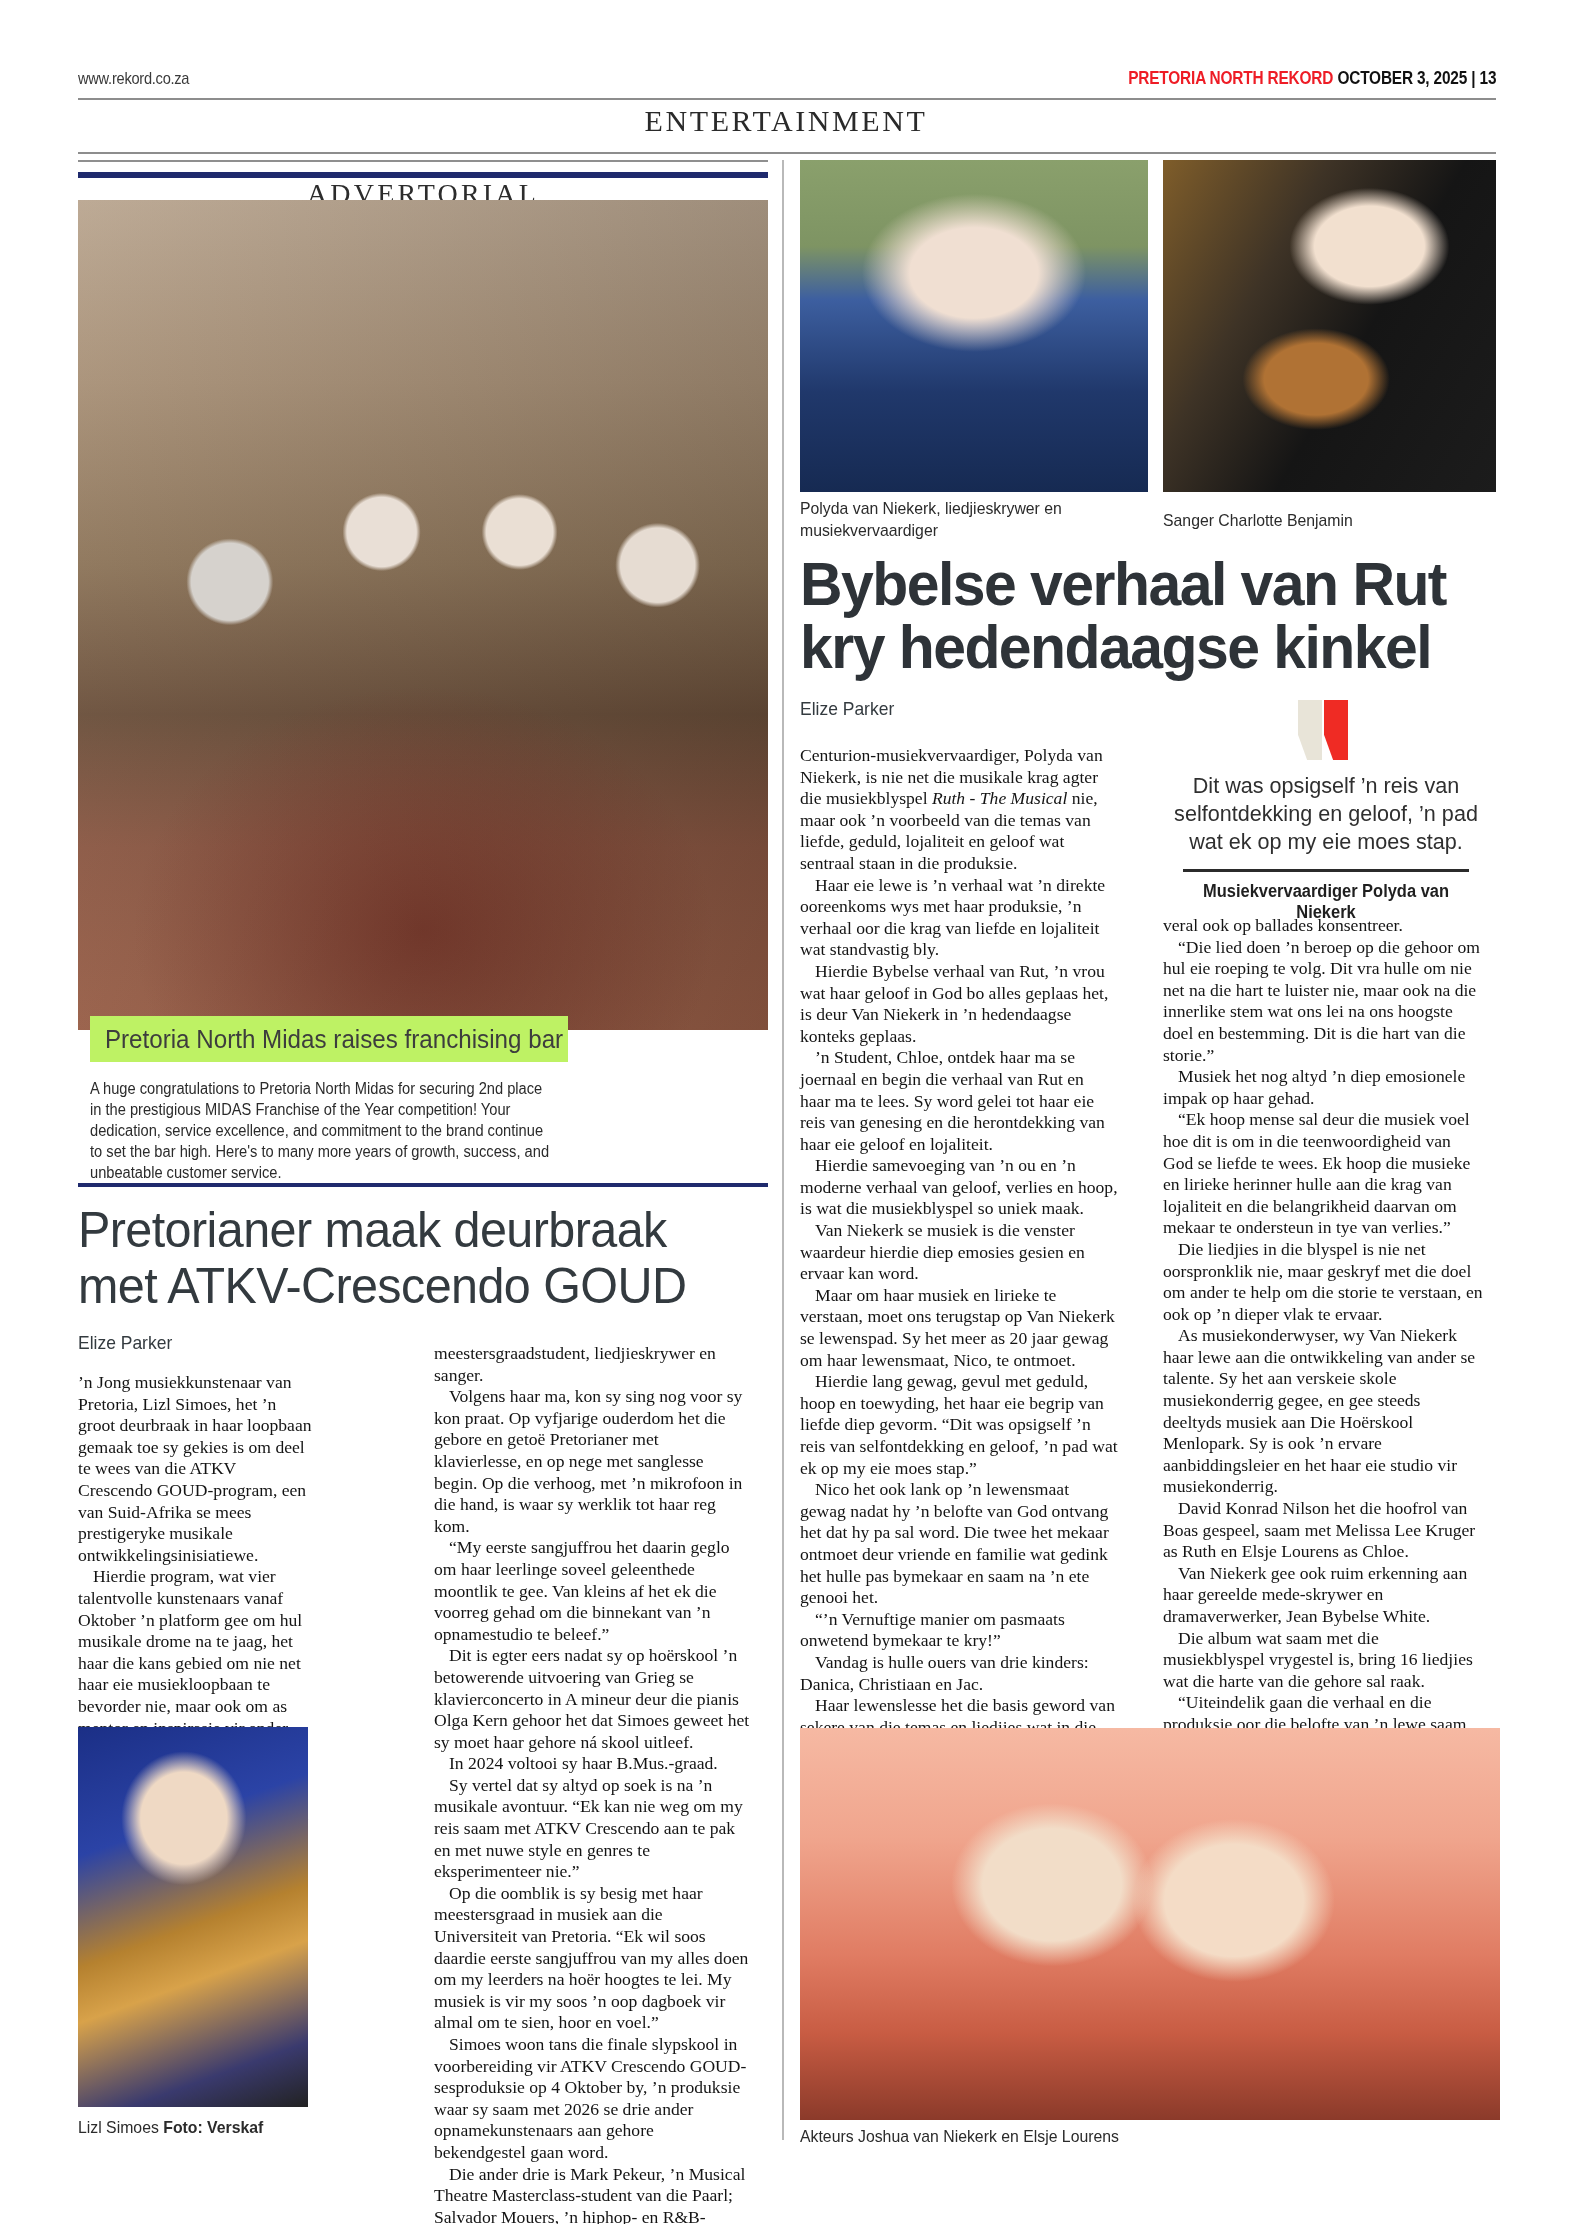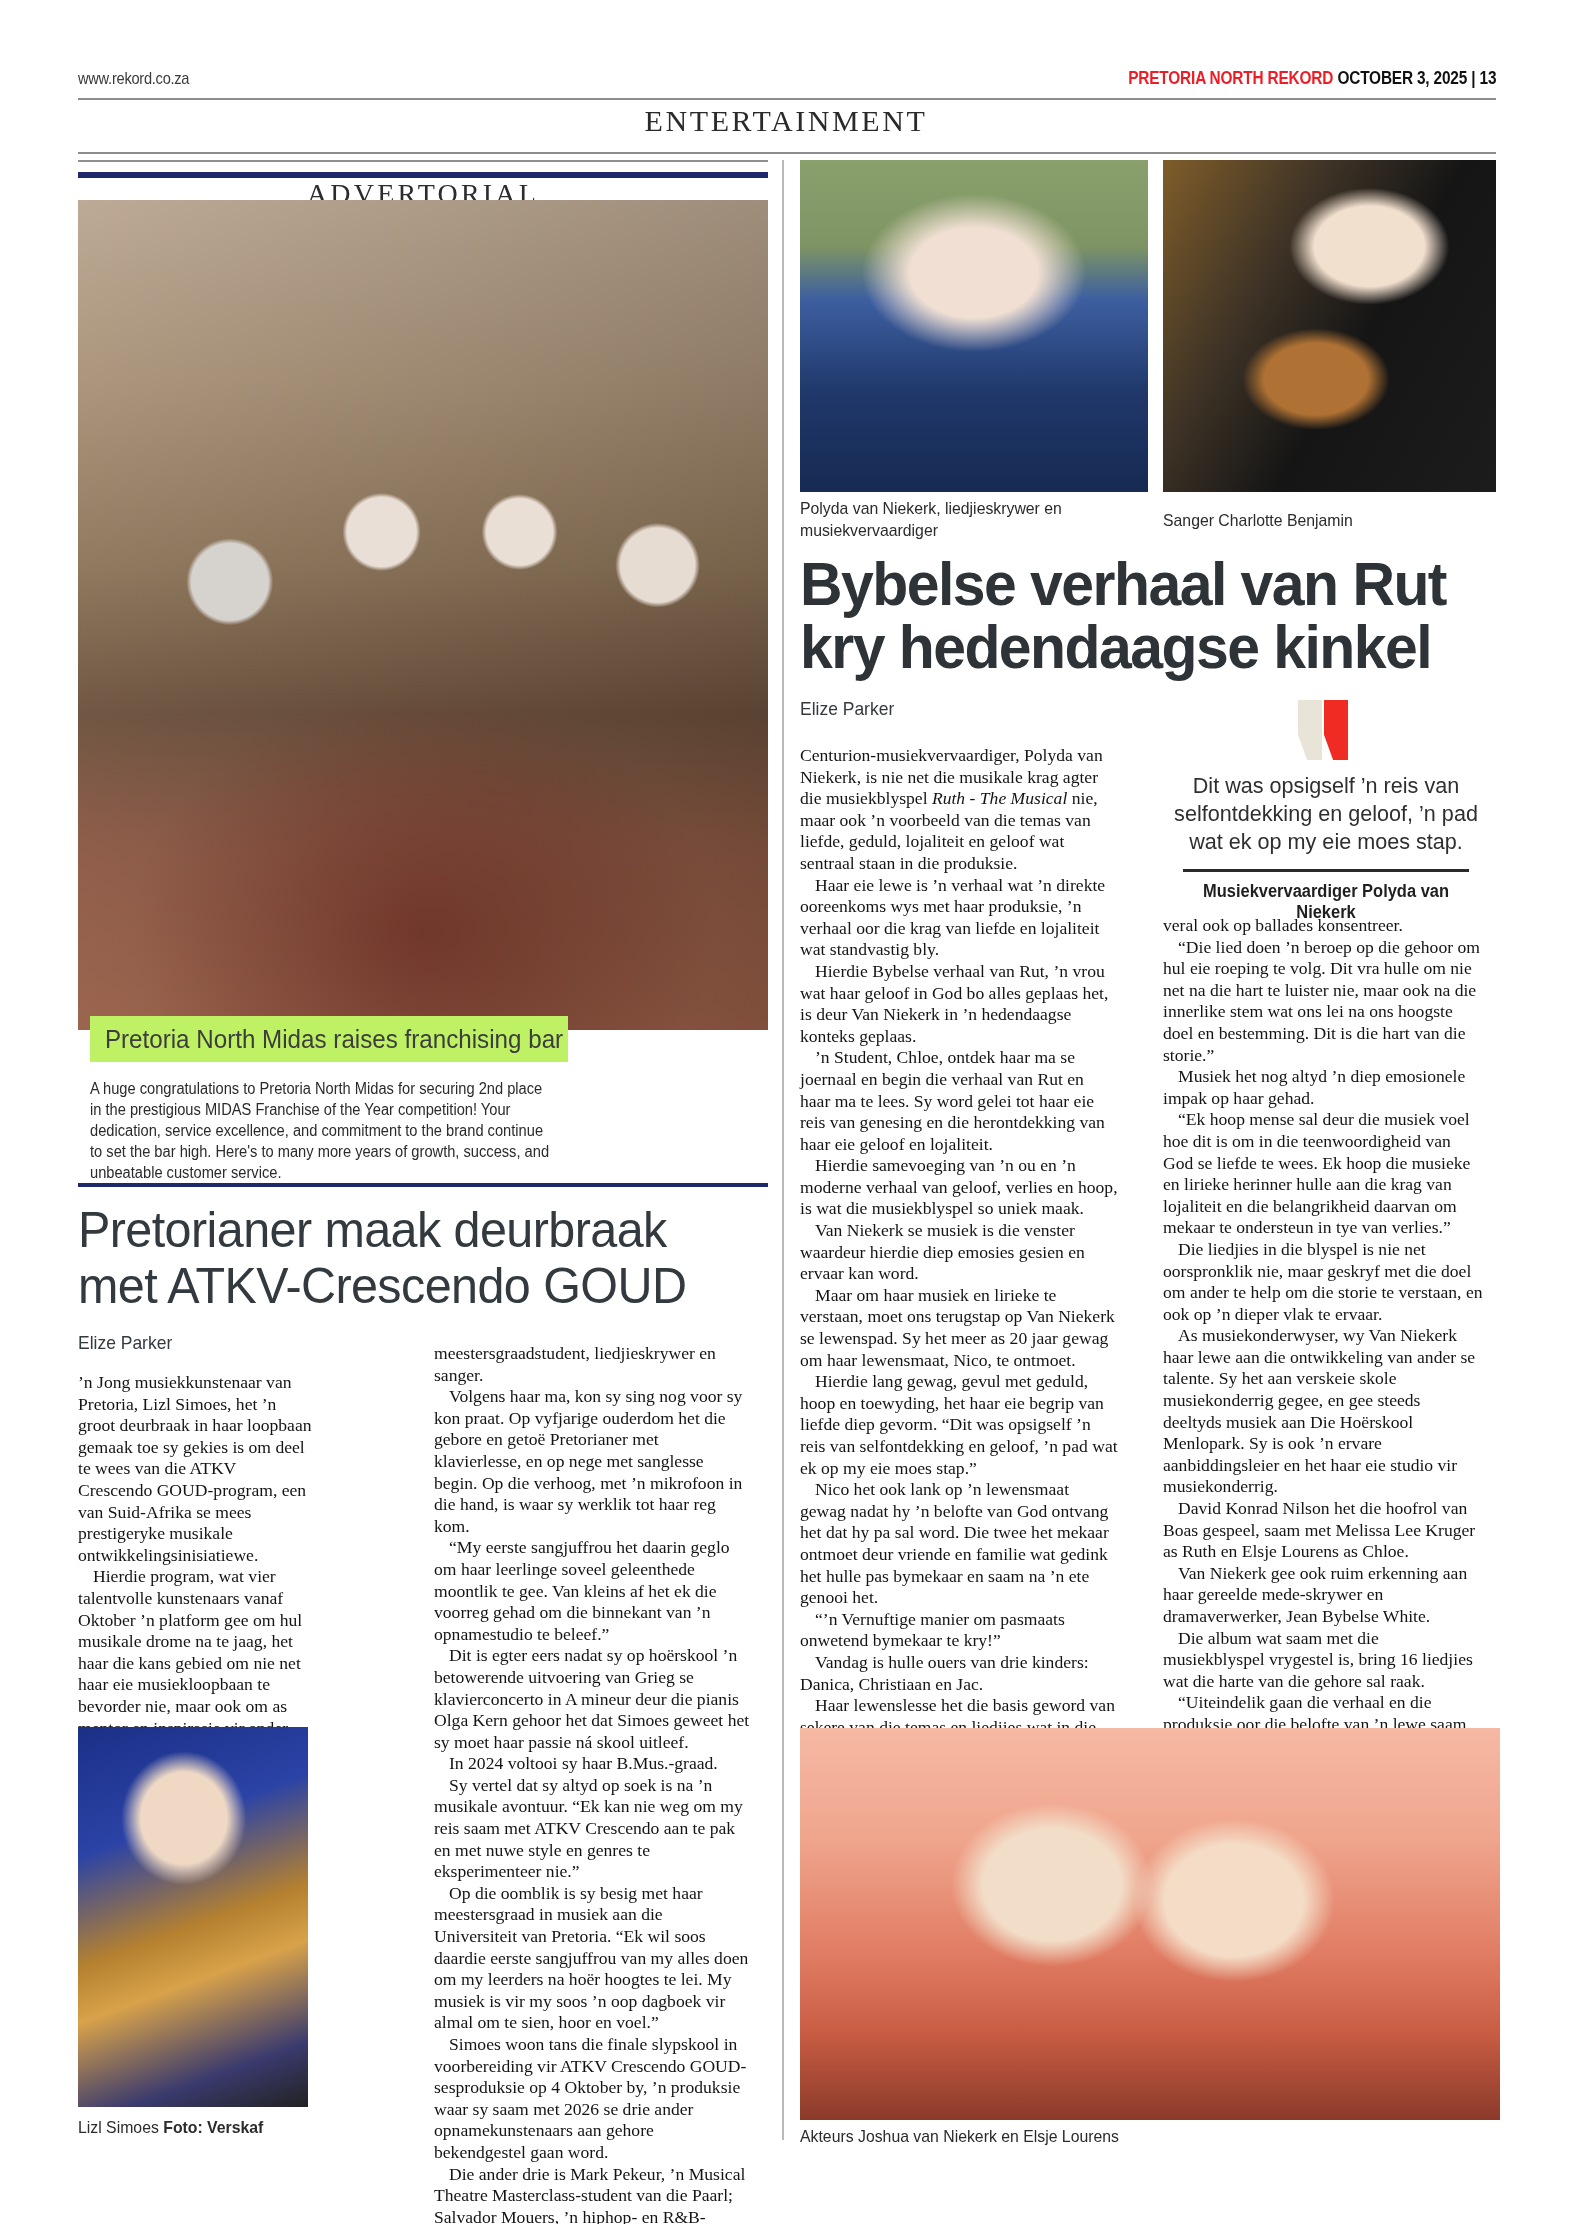--- a/index.html
+++ b/index.html
@@ -226,21 +226,21 @@
       <p class="noind">’n Jong musiekkunstenaar van Pretoria, Lizl Simoes, het ’n groot deurbraak in haar loopbaan gemaak toe sy gekies is om deel te wees van die ATKV Crescendo GOUD-program, een van Suid-Afrika se mees prestigeryke musikale ontwikkelingsinisiatiewe.</p>
       <p>Hierdie program, wat vier talentvolle kunstenaars vanaf Oktober ’n platform gee om hul musikale drome na te jaag, het haar die kans gebied om nie net haar eie musiekloopbaan te bevorder nie, maar ook om as mentor en inspirasie vir ander opkomende kunstenaars te dien.</p>
       <p>Simoes se insluiting in dié eksklusiewe groep is ’n erkenning van haar talent en ook ’n bewys van haar deursettingsvermoë en haar passie vir musiek.</p>
       <p>Sy is tans ’n klavierjuffrou,</p>
     </div>
 
   <div class="bodycol" id="left-col2" style="left:434px; top:1343px; width:316px; height:800px;">
       <p class="noind">meestersgraadstudent, liedjieskrywer en sanger.</p>
       <p>Volgens haar ma, kon sy sing nog voor sy kon praat. Op vyfjarige ouderdom het die gebore en getoë Pretorianer met klavierlesse, en op nege met sanglesse begin. Op die verhoog, met ’n mikrofoon in die hand, is waar sy werklik tot haar reg kom.</p>
       <p>“My eerste sangjuffrou het daarin geglo om haar leerlinge soveel geleenthede moontlik te gee. Van kleins af het ek die voorreg gehad om die binnekant van ’n opnamestudio te beleef.”</p>
-      <p>Dit is egter eers nadat sy op hoërskool ’n betowerende uitvoering van Grieg se klavierconcerto in A mineur deur die pianis Olga Kern gehoor het dat Simoes geweet het sy moet haar passie ná skool uitleef.</p>
+      <p>Dit is egter eers nadat sy op hoërskool ’n betowerende uitvoering van Grieg se klavierconcerto in A mineur deur die pianis Olga Kern gehoor het dat Simoes geweet het sy moet haar gehore ná skool uitleef.</p>
       <p>In 2024 voltooi sy haar B.Mus.-graad.</p>
       <p>Sy vertel dat sy altyd op soek is na ’n musikale avontuur. “Ek kan nie weg om my reis saam met ATKV Crescendo aan te pak en met nuwe style en genres te eksperimenteer nie.”</p>
       <p>Op die oomblik is sy besig met haar meestersgraad in musiek aan die Universiteit van Pretoria. “Ek wil soos daardie eerste sangjuffrou van my alles doen om my leerders na hoër hoogtes te lei. My musiek is vir my soos ’n oop dagboek vir almal om te sien, hoor en voel.”</p>
       <p>Simoes woon tans die finale slypskool in voorbereiding vir ATKV Crescendo GOUD-sesproduksie op 4 Oktober by, ’n produksie waar sy saam met 2026 se drie ander opnamekunstenaars aan gehore bekendgestel gaan word.</p>
       <p>Die ander drie is Mark Pekeur, ’n Musical Theatre Masterclass-student van die Paarl; Salvador Mouers, ’n hiphop- en R&amp;B-kunstenaar uit Windhoek; en Tamryn Paulse, ’n pastoor en ma van drie, ook van die Paarl.</p>
     </div>
 
   <div class="photo ph-lizl" style="left:78px; top:1727px; width:230px; height:380px;">
       <div class="ph-inner"></div>
     </div>

